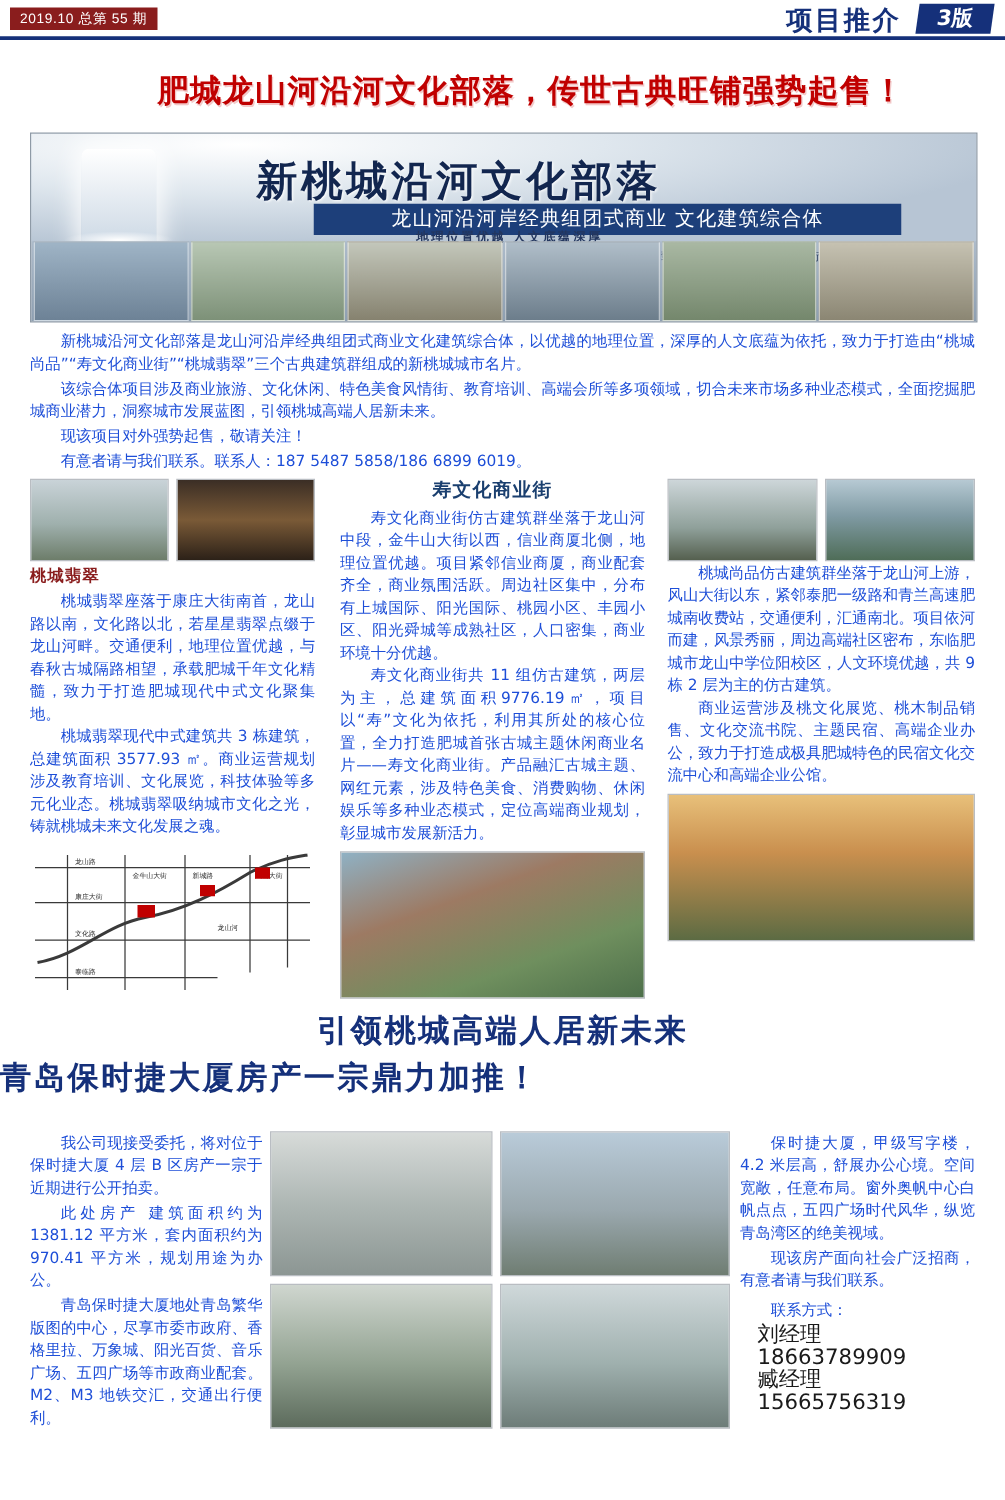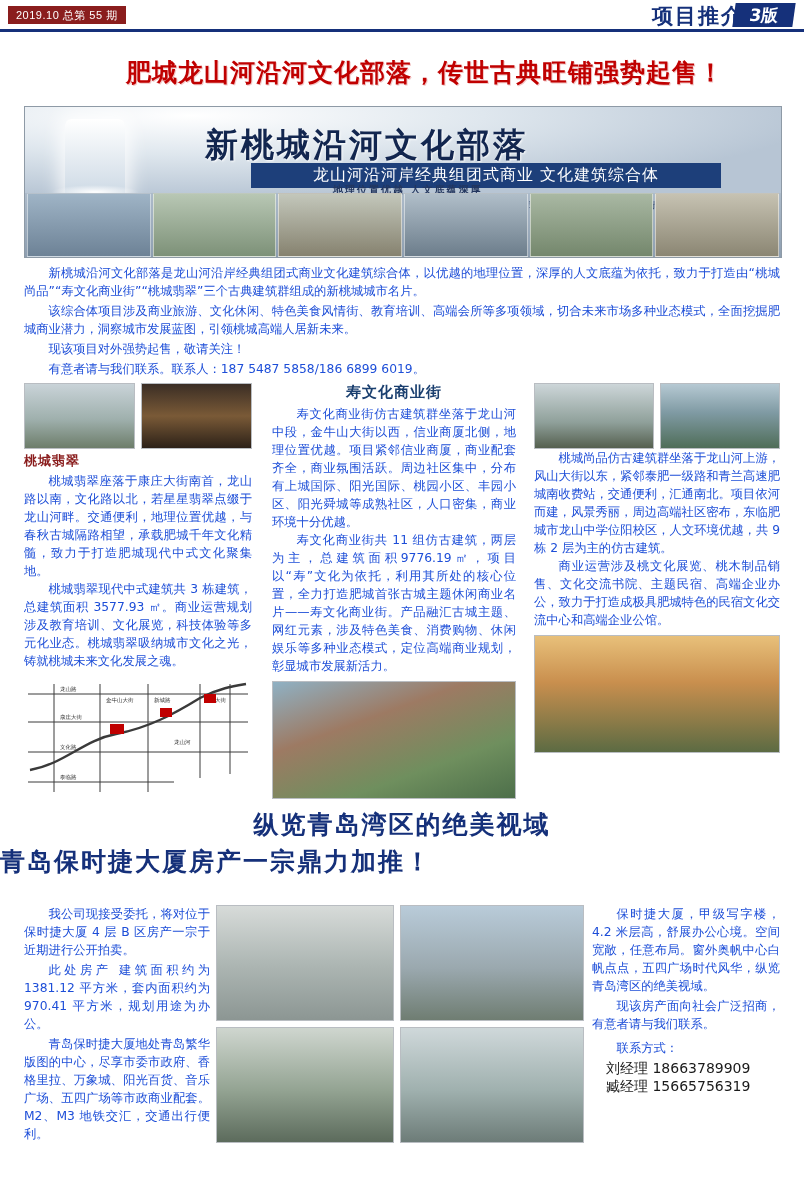--- a/index.html
+++ b/index.html
@@ -17,21 +17,21 @@
   }
   .issue-tag{
     position:absolute;left:8px;top:6px;
     background:#8a1d1d;color:#ffffff;
     font-size:11px;line-height:16px;
     padding:1px 8px;
     font-family:"Liberation Sans", sans-serif;
     letter-spacing:0.5px;
   }
   .section-title{
-    position:absolute;right:60px;top:2px;
+    position:absolute;right:83px;top:2px;
     color:#15307a;
     font-size:21px;font-weight:bold;
     letter-spacing:2px;
     font-family:Liberation Serif, serif;
   }
   .page-badge{
     position:absolute;right:10px;top:3px;
     width:60px;height:24px;
     background:#15307a;
     color:#ffffff;
@@ -163,21 +163,21 @@
   .headline3{
     position:absolute;top:845px;left:0;width:804px;
     color:#15307a;font-size:25px;font-weight:bold;letter-spacing:2px;
     font-family:"DejaVu Sans", sans-serif;
   }
   
   .bl{position:absolute;left:24px;top:905px;width:186px;}
   .bl p{margin:0 0 2px 0;}
   .br{position:absolute;left:592px;top:905px;width:188px;}
   .br p{margin:0 0 2px 0;}
-  .contact-line{font-size:14px;line-height:18px;text-indent:0;margin-left:14px;
+  .contact-line{font-size:17px;line-height:18px;text-indent:0;margin-left:14px;
     font-family:"DejaVu Sans", sans-serif;}
   .bphotos{position:absolute;left:216px;top:905px;width:368px;height:238px;}
   .g-office1{background:linear-gradient(180deg,#d7dbd9 0%,#aeb7b4 50%,#8c9693 100%);}
   .g-build{background:linear-gradient(180deg,#b9cbd9 0%,#9aa8ae 55%,#6f7d72 100%);}
   .g-office3{background:linear-gradient(180deg,#cfd6cf 0%,#93a392 55%,#5c6b5c 100%);}
   .g-office4{background:linear-gradient(180deg,#cfd8da 0%,#9fb0ae 55%,#6d7c78 100%);}
 </style>
 </head>
 <body>
 
@@ -267,21 +267,21 @@
 <div class="col-right">
   <div class="photo-row">
     <div class="ph g-temple" style="width:120px;height:66px;"></div>
     <div class="ph g-lake" style="width:120px;height:66px;"></div>
   </div>
   <p class="body">桃城尚品仿古建筑群坐落于龙山河上游，风山大街以东，紧邻泰肥一级路和青兰高速肥城南收费站，交通便利，汇通南北。项目依河而建，风景秀丽，周边高端社区密布，东临肥城市龙山中学位阳校区，人文环境优越，共 9 栋 2 层为主的仿古建筑。</p>
   <p class="body">商业运营涉及桃文化展览、桃木制品销售、文化交流书院、主题民宿、高端企业办公，致力于打造成极具肥城特色的民宿文化交流中心和高端企业公馆。</p>
   <div class="ph g-sunset" style="width:246px;height:118px;margin-top:6px;"></div>
 </div>
 
-<div class="headline2">纵览青岛湾区的绝美视域</div>
+<div class="headline2">引领桃城高端人居新未来</div>
 <div class="headline3">青岛保时捷大厦房产一宗鼎力加推！</div>
 
 <div class="bl">
   <p class="body">我公司现接受委托，将对位于保时捷大厦 4 层 B 区房产一宗于近期进行公开拍卖。</p>
   <p class="body">此处房产 建筑面积约为 1381.12 平方米，套内面积约为 970.41 平方米，规划用途为办公。</p>
   <p class="body">青岛保时捷大厦地处青岛繁华版图的中心，尽享市委市政府、香格里拉、万象城、阳光百货、音乐广场、五四广场等市政商业配套。M2、M3 地铁交汇，交通出行便利。</p>
 </div>
 
 <div class="bphotos">
   <div class="photo-row">

